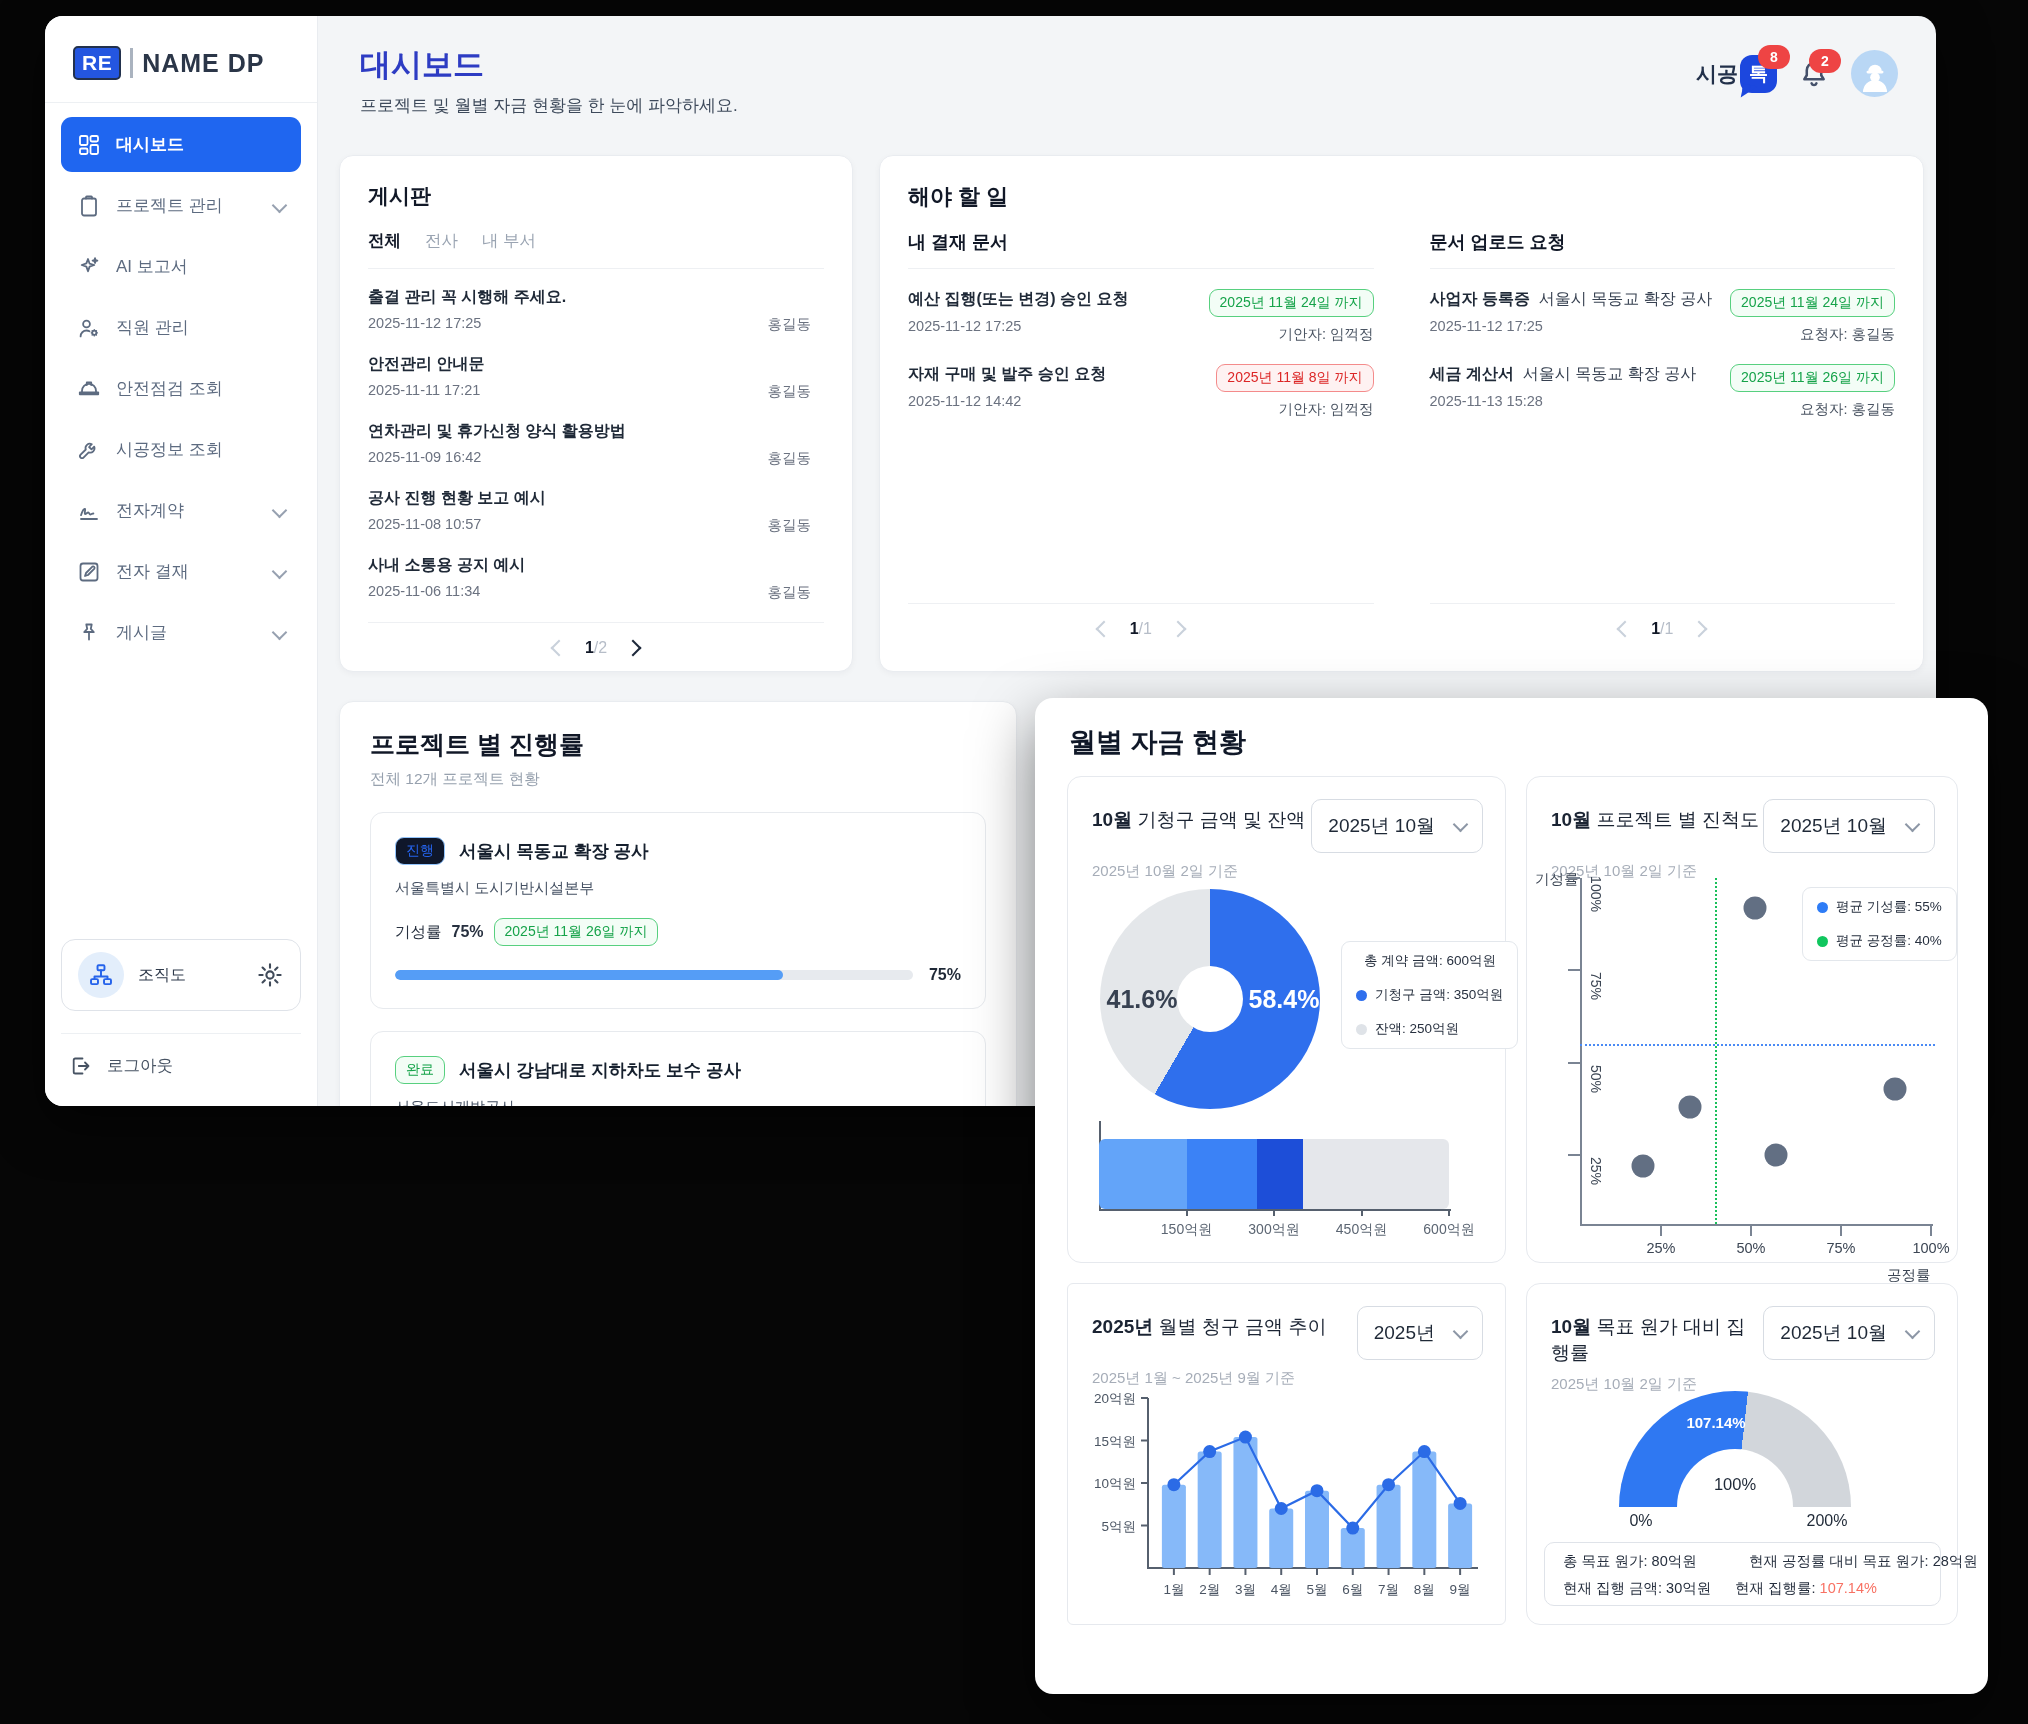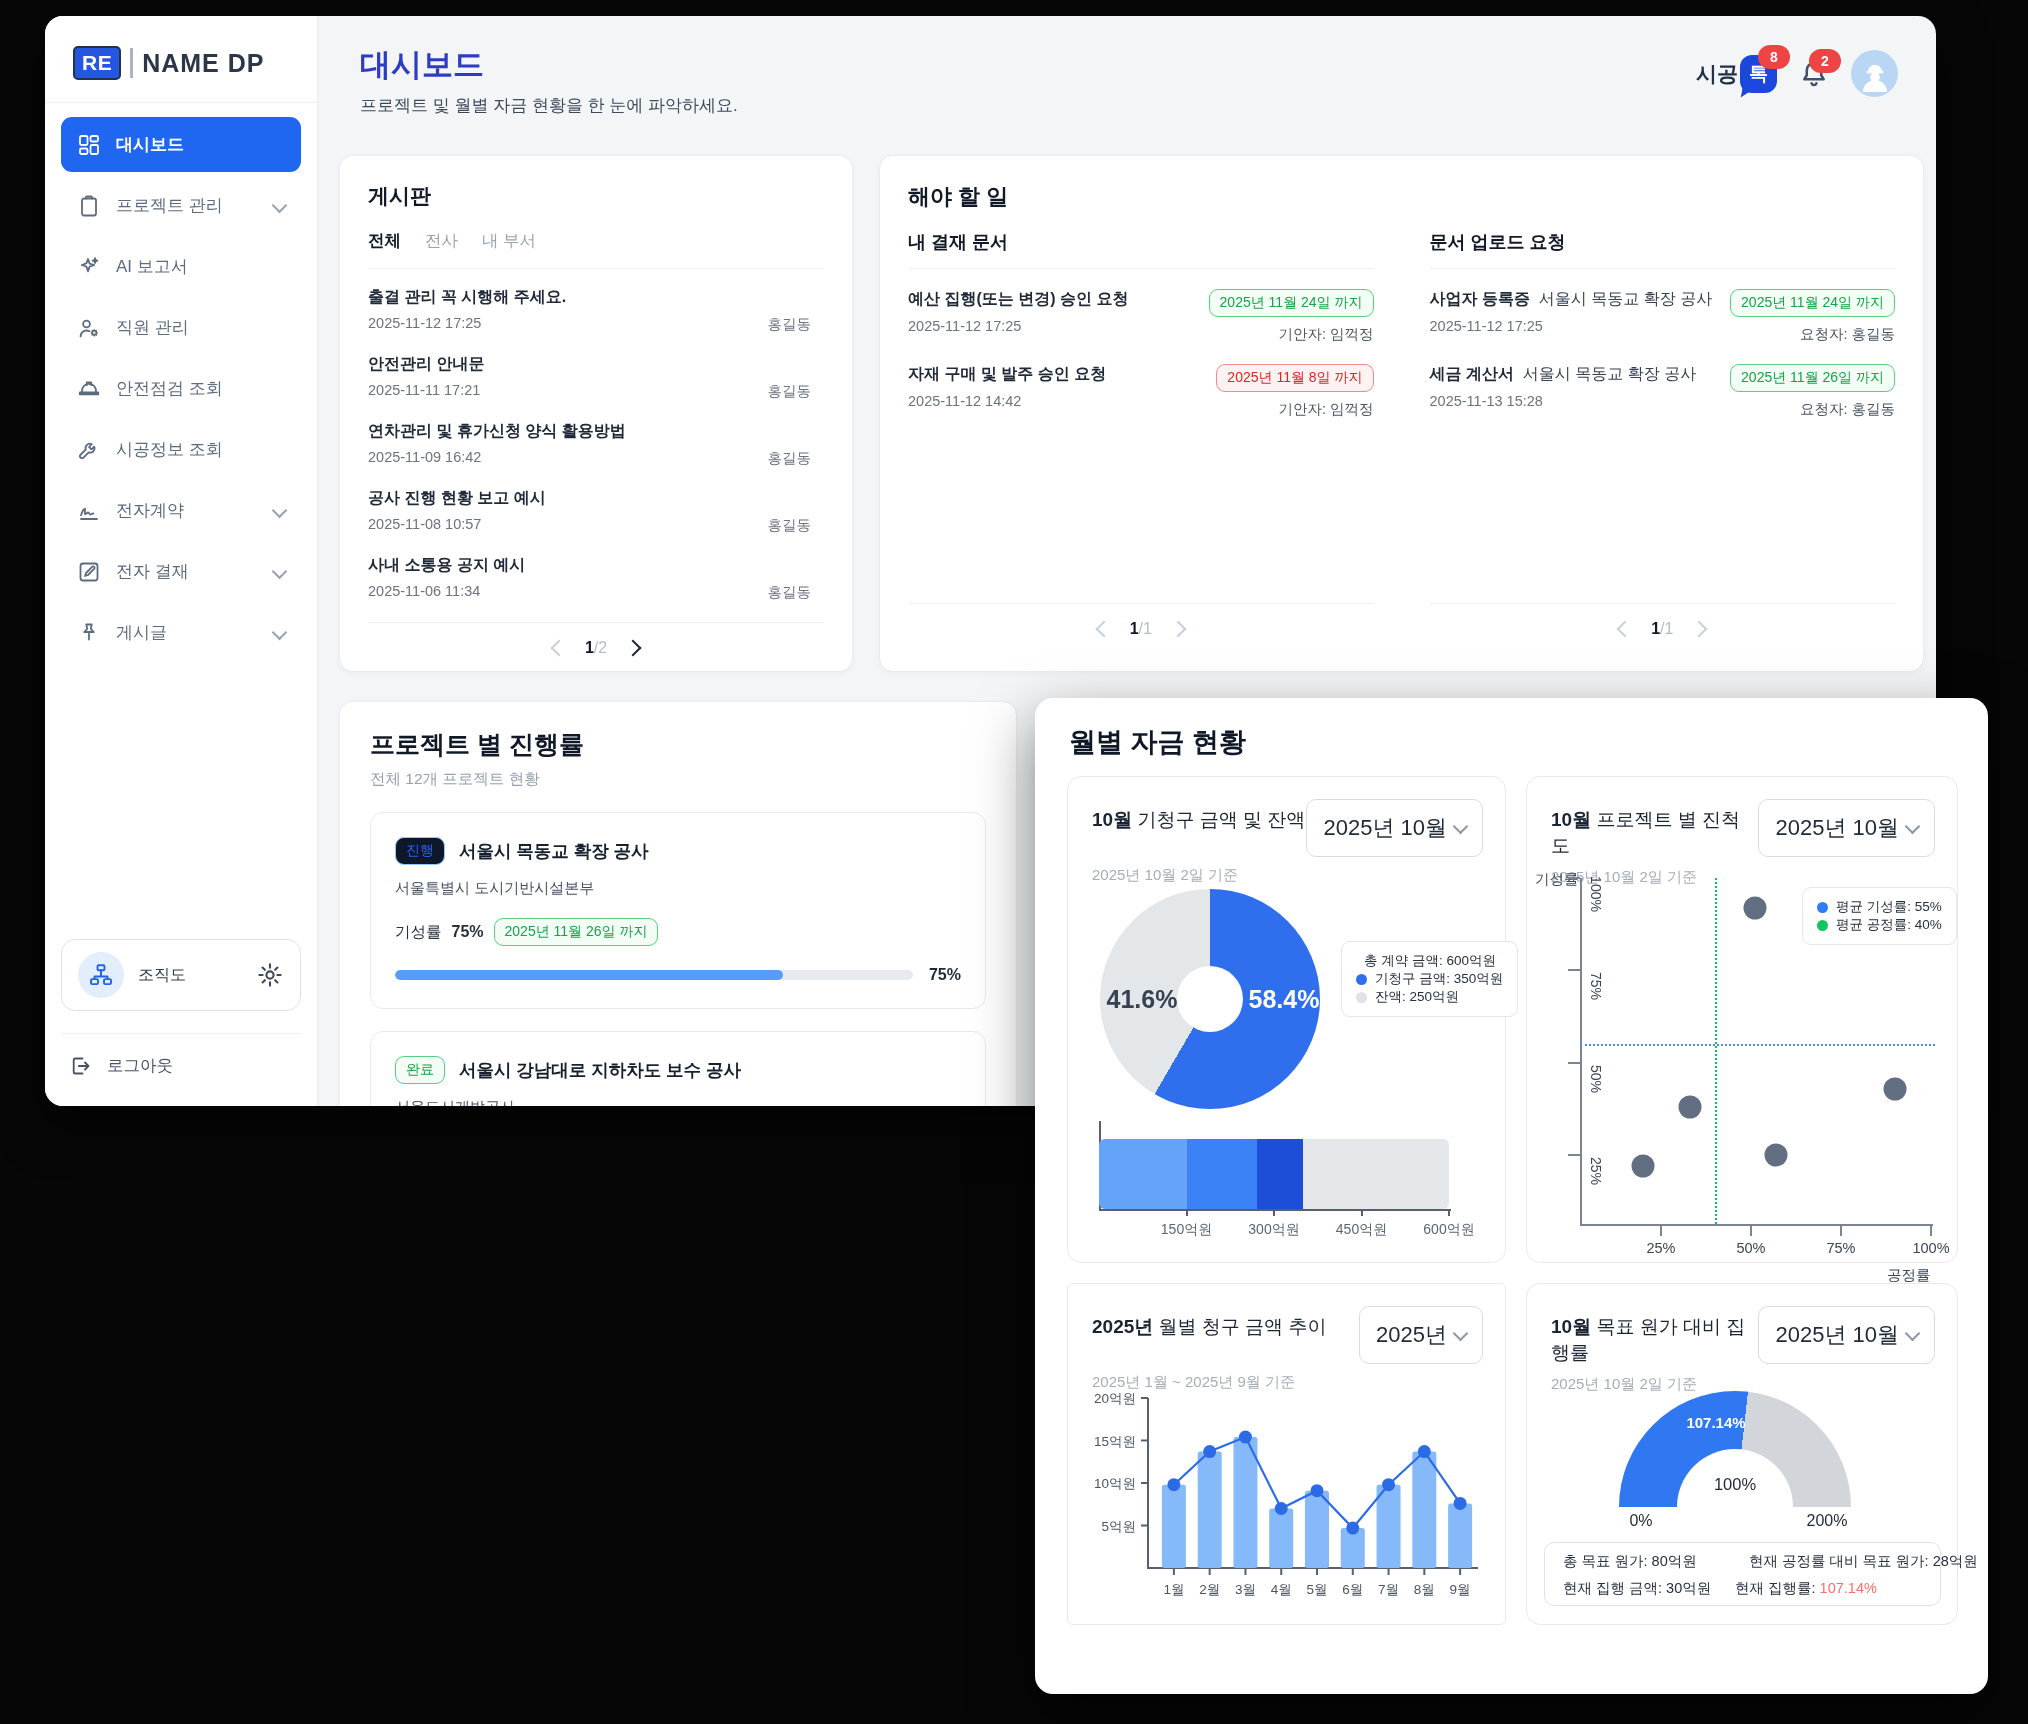--- a/index.html
+++ b/index.html
@@ -92,29 +92,29 @@
   .prog-val{font-size:16px;font-weight:700;color:#1f2937;}
   
   .funds{position:absolute;left:1035px;top:698px;width:953px;height:996px;background:#fff;border-radius:18px;
          box-shadow:0 24px 60px rgba(0,0,0,.5);z-index:5;}
   .funds-title{position:absolute;left:34px;top:26px;font-size:27px;font-weight:800;color:#101828;}
   .fcard{position:absolute;background:#fff;border:1.5px solid #e6e9ee;border-radius:14px;}
   .fc-head{display:flex;justify-content:space-between;align-items:flex-start;padding:22px 22px 0 24px;}
   .fc-title{font-size:19px;color:#1b2433;padding-top:8px;}
   .fc-title b{font-weight:800;}
   .fc-sub{font-size:15px;color:#a6adb8;margin-top:9px;padding-left:24px;}
-  .dropdown{display:flex;align-items:center;gap:8px;border:1.5px solid #d7dce3;border-radius:10px;
-            padding:13px 16px;font-size:22px;color:#1f2937;cursor:pointer;background:#fff;white-space:nowrap;}
+  .dropdown{display:flex;align-items:center;gap:20px;border:1.5px solid #d7dce3;border-radius:10px;
+            padding:13px 16px;font-size:19px;color:#1f2937;cursor:pointer;background:#fff;white-space:nowrap;}
   .dropdown .chev{border-color:#8d97a6;margin-top:-3px;}
   
   .donut{position:absolute;border-radius:50%;}
   .donut-hole{position:absolute;background:#fff;border-radius:50%;}
   .donut-lab{position:absolute;font-weight:800;font-size:25px;transform:translate(-50%,-50%);}
   .legend-box{position:absolute;border:1.5px solid #e3e7ec;border-radius:9px;background:#fff;padding:10px 14px;
-              display:flex;flex-direction:column;gap:0;}
+              display:flex;flex-direction:column;gap:16px;}
   .leg-row{display:flex;align-items:center;gap:8px;font-size:13.5px;color:#27303f;white-space:nowrap;}
   .leg-dot{width:11px;height:11px;border-radius:50%;flex:0 0 auto;}
   
   .sbar-axis{position:absolute;border-left:2px solid #56606e;border-bottom:2px solid #56606e;}
   .sbar{position:absolute;display:flex;border-radius:6px;overflow:hidden;}
   .sbar-seg{height:100%;}
   .stick{position:absolute;width:2px;height:7px;background:#56606e;}
   .slab{position:absolute;font-size:14px;color:#5c6673;transform:translateX(-50%);}
   .sc-axis{position:absolute;border-left:2px solid #7a8493;border-bottom:2px solid #7a8493;}
   .sc-ylab,.sc-xlab{position:absolute;font-size:14.5px;color:#3c4654;}

